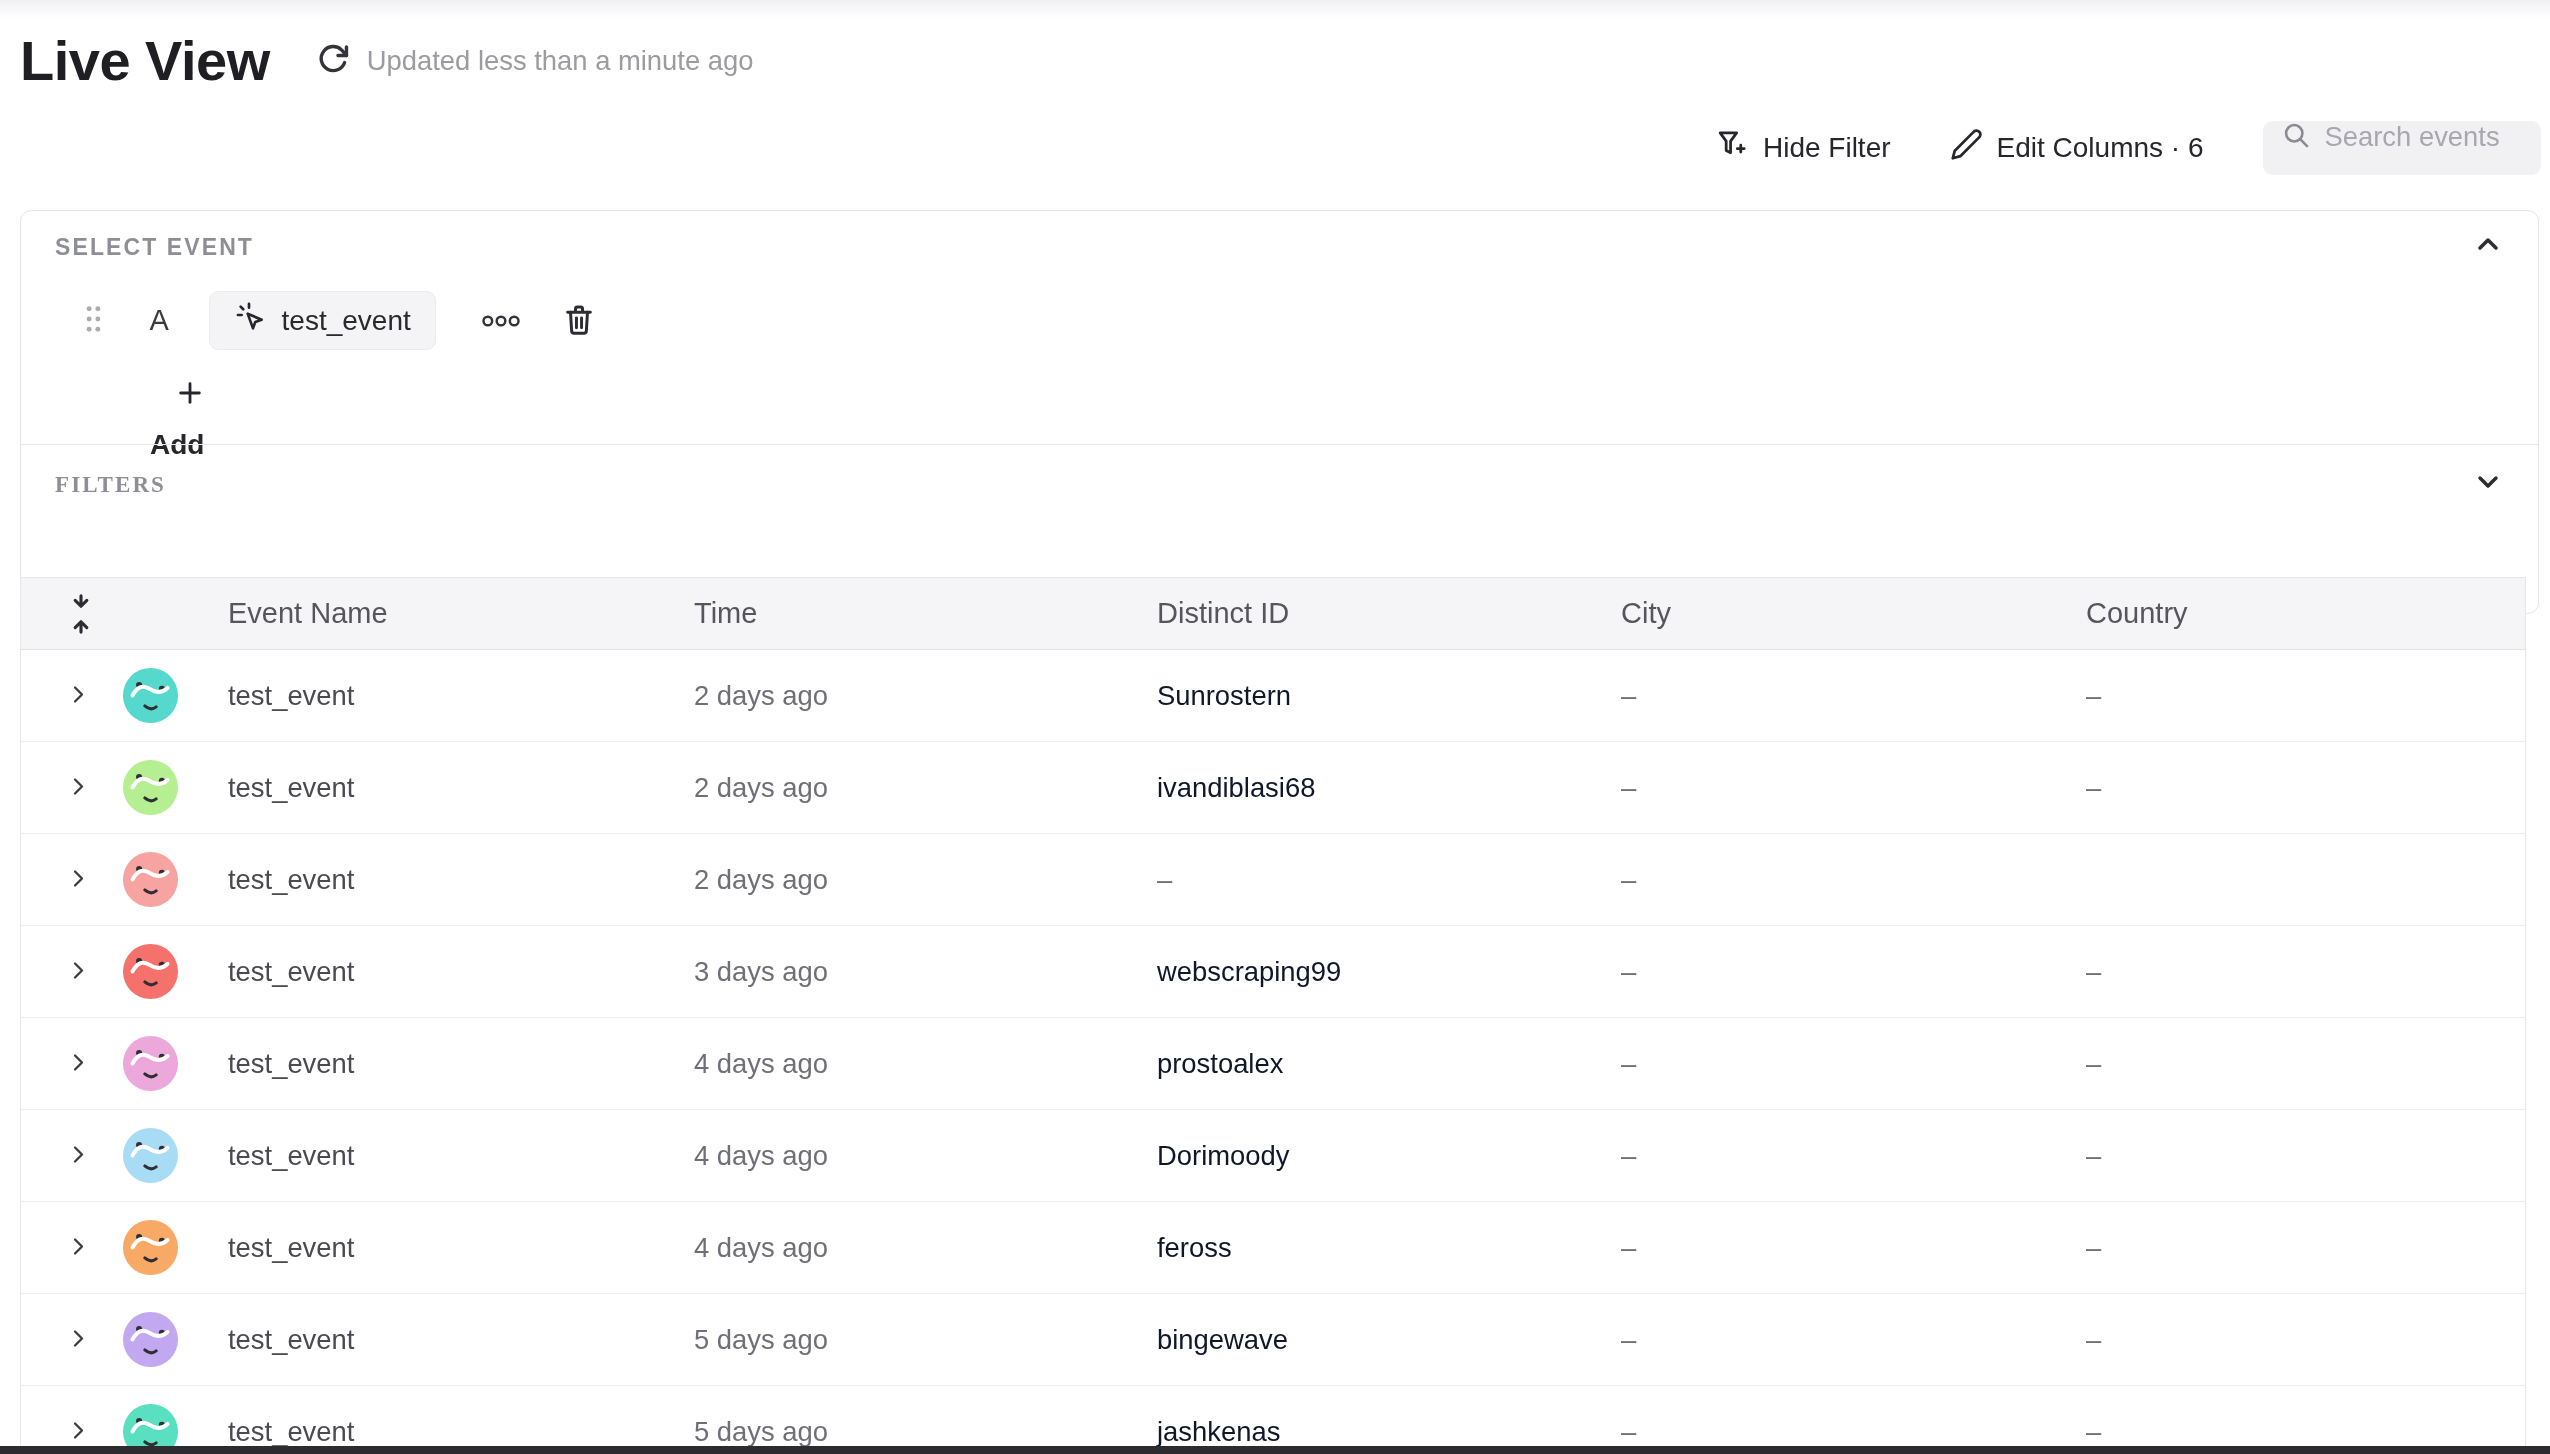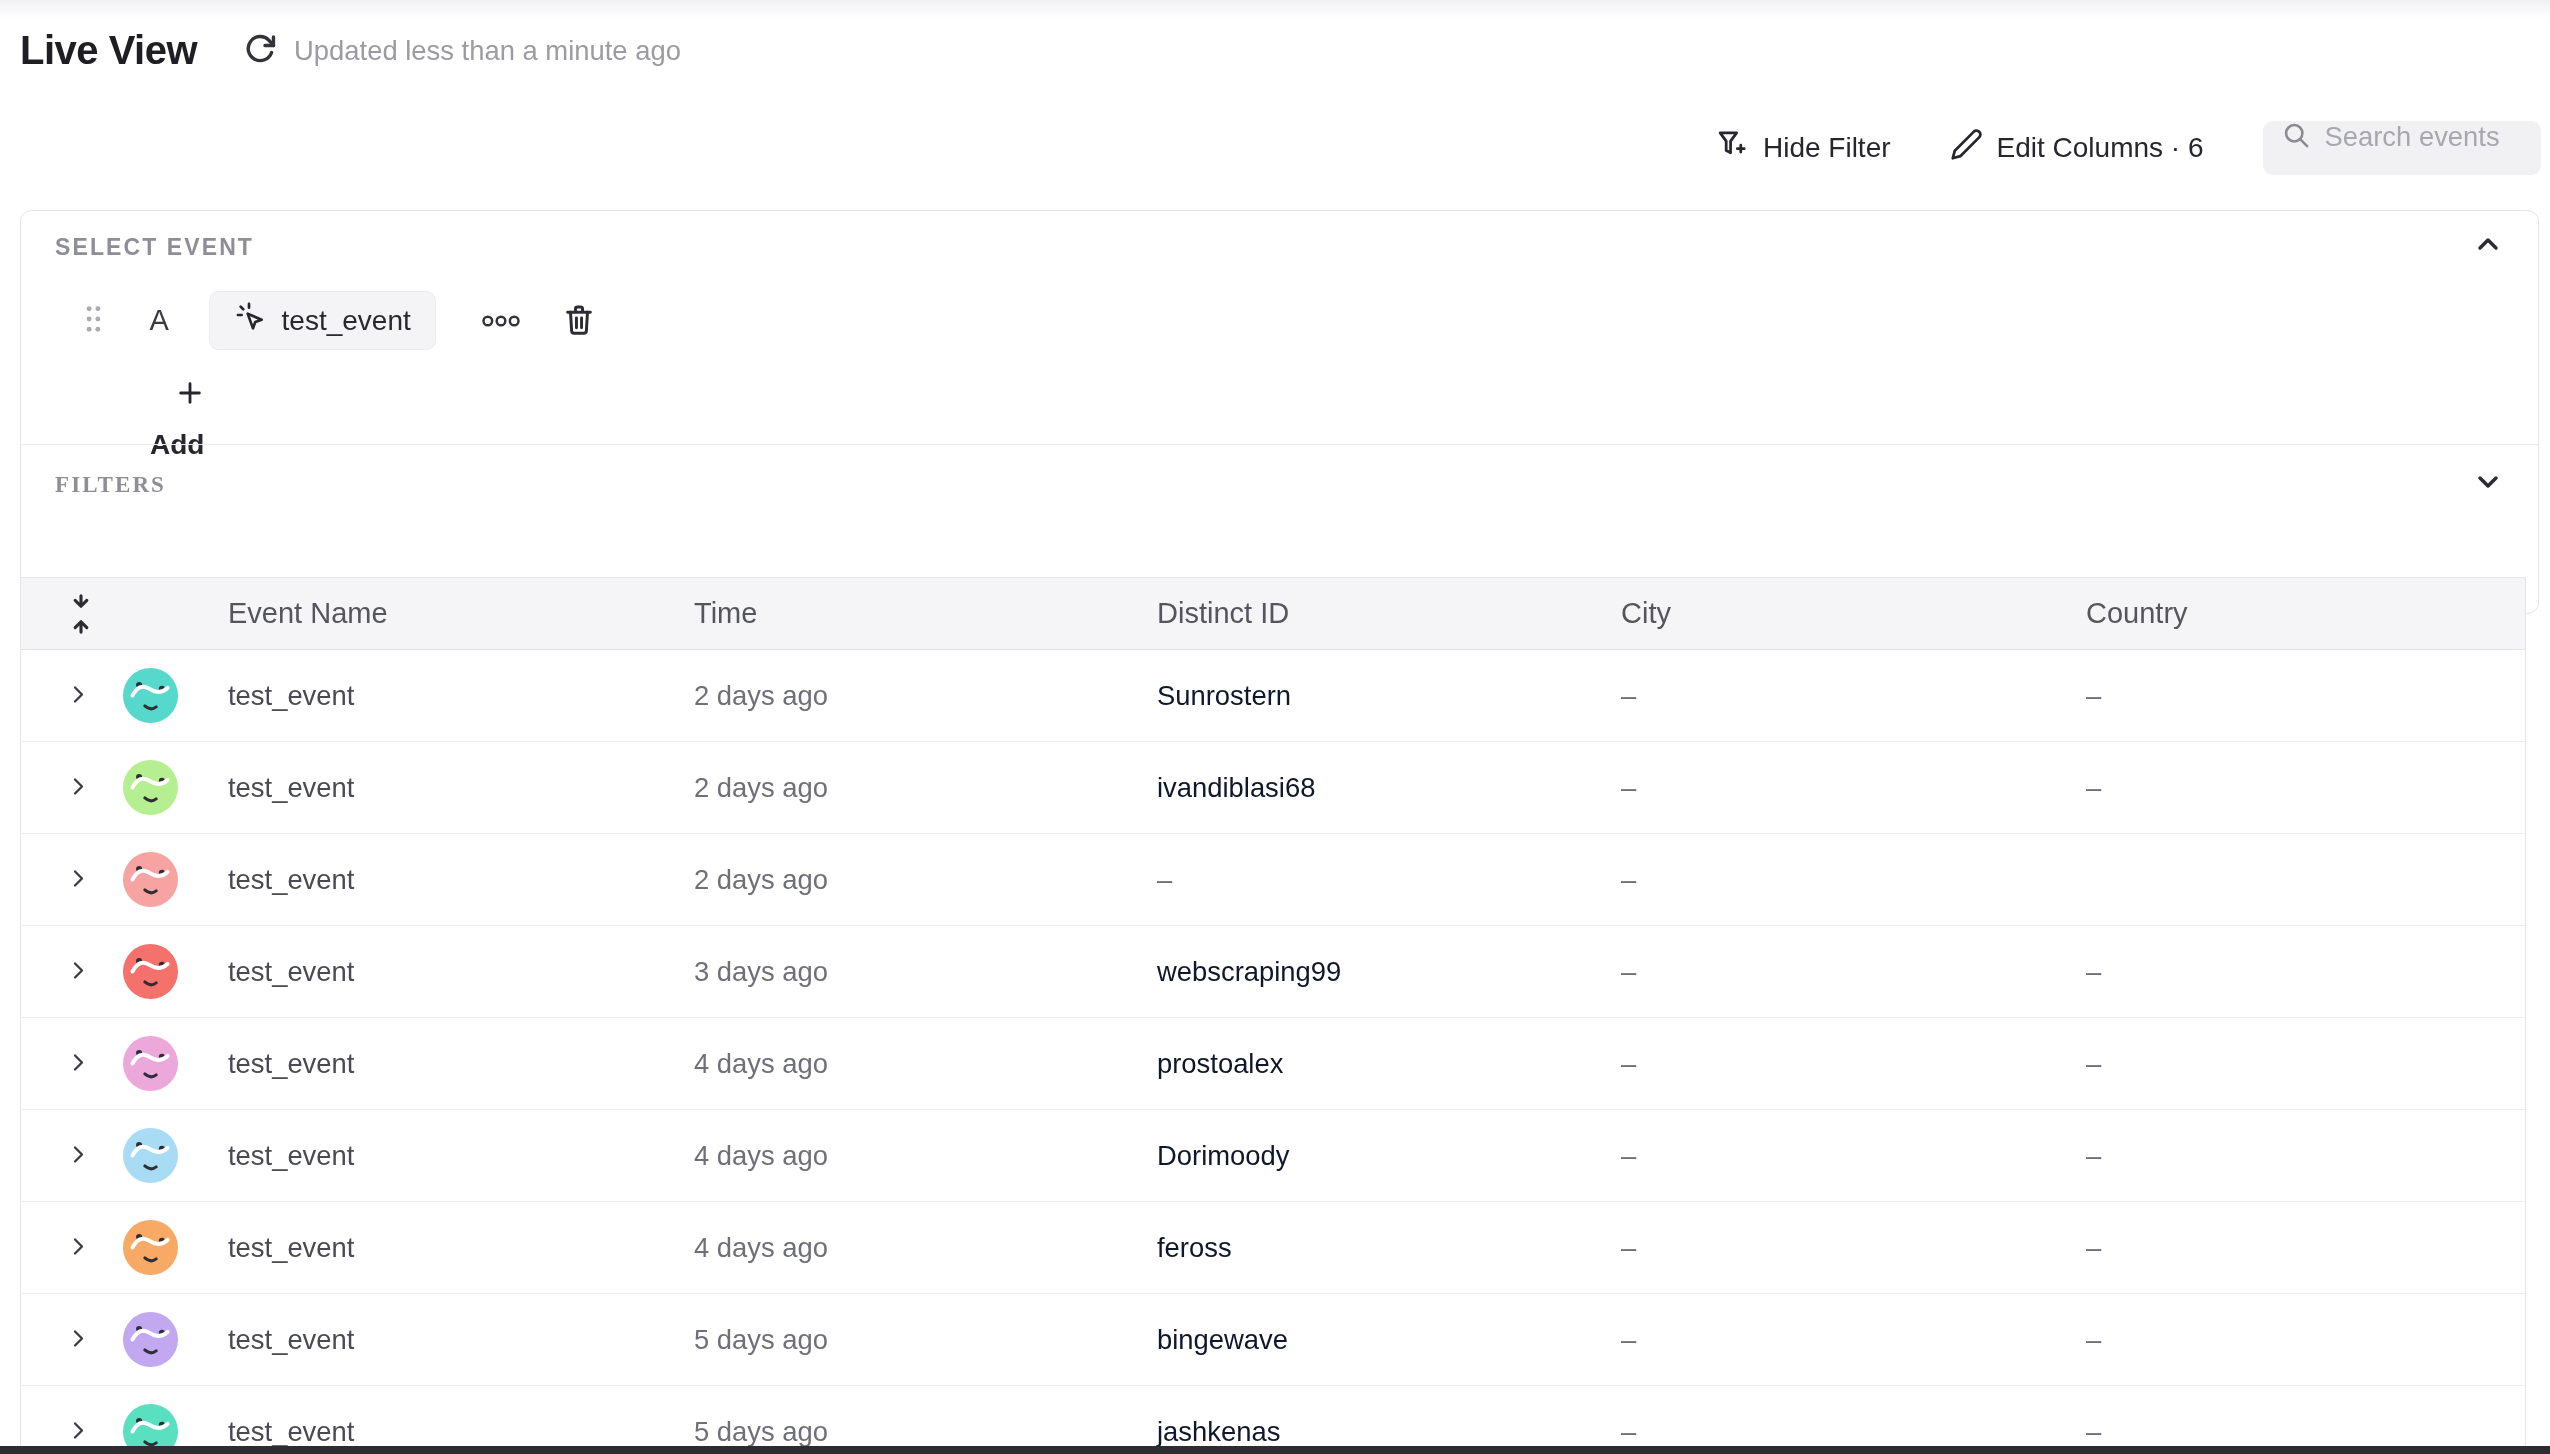--- a/index.html
+++ b/index.html
@@ -6,21 +6,21 @@
   html,body { width:2550px; height:1455px; }
   body {
     position:relative; overflow:hidden; background:#ffffff;
     font-family:"Liberation Sans", sans-serif; color:#2c2c31;
   }
   .top-fade { position:absolute; left:0; top:0; width:100%; height:19px;
     background:linear-gradient(#f0f0f2, #ffffff); }
 
   
   .page-header { position:absolute; left:20px; top:28px; display:flex; align-items:center; }
-  .page-title { font-size:40px; font-weight:700; color:#1e1e23; letter-spacing:-0.5px; }
+  .page-title { font-size:56px; font-weight:700; color:#1e1e23; letter-spacing:-0.5px; }
   .refresh-btn { margin-left:44px; width:38px; height:38px; display:flex; align-items:center; justify-content:center; cursor:pointer; }
   .refresh-btn svg { width:34px; height:34px; stroke:#33333a; stroke-width:2.4; fill:none; stroke-linecap:round; stroke-linejoin:round; }
   .updated-text { margin-left:15px; font-size:27.4px; color:#9b9ba2; }
 
   
   .toolbar { position:absolute; top:121px; right:9.5px; display:flex; align-items:center; gap:59px; }
   .tool-btn { display:flex; align-items:center; gap:14px; cursor:pointer; }
   .tool-btn svg { width:33px; height:33px; stroke:#26262c; stroke-width:2; fill:none; stroke-linecap:round; stroke-linejoin:round; }
   .tool-btn span { font-size:28px; font-weight:500; color:#26262c; }
   .search-pill { display:flex; align-items:flex-start; gap:15px; width:278px; height:54px;

